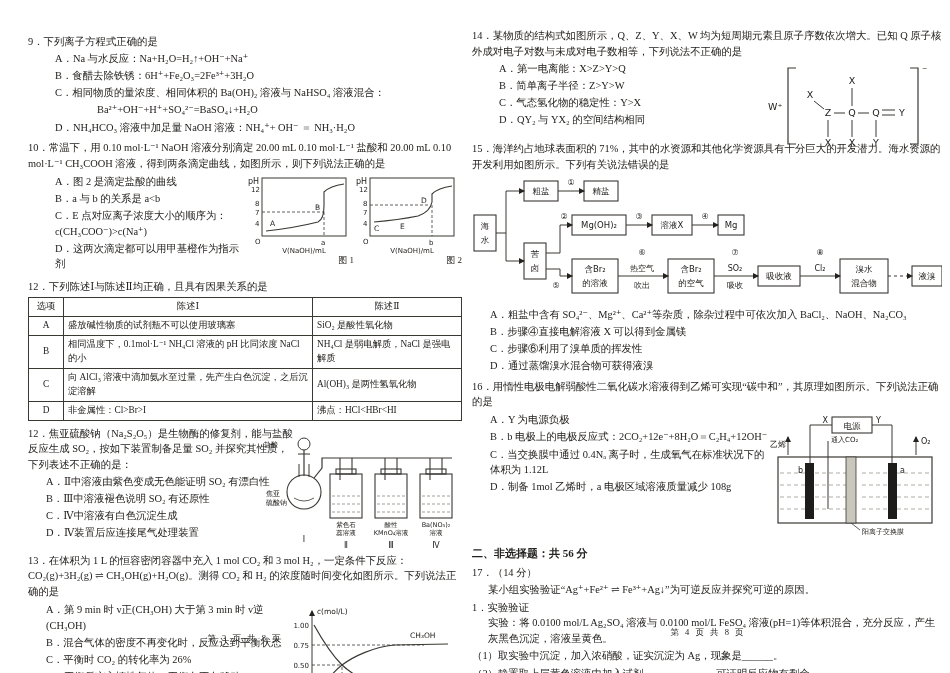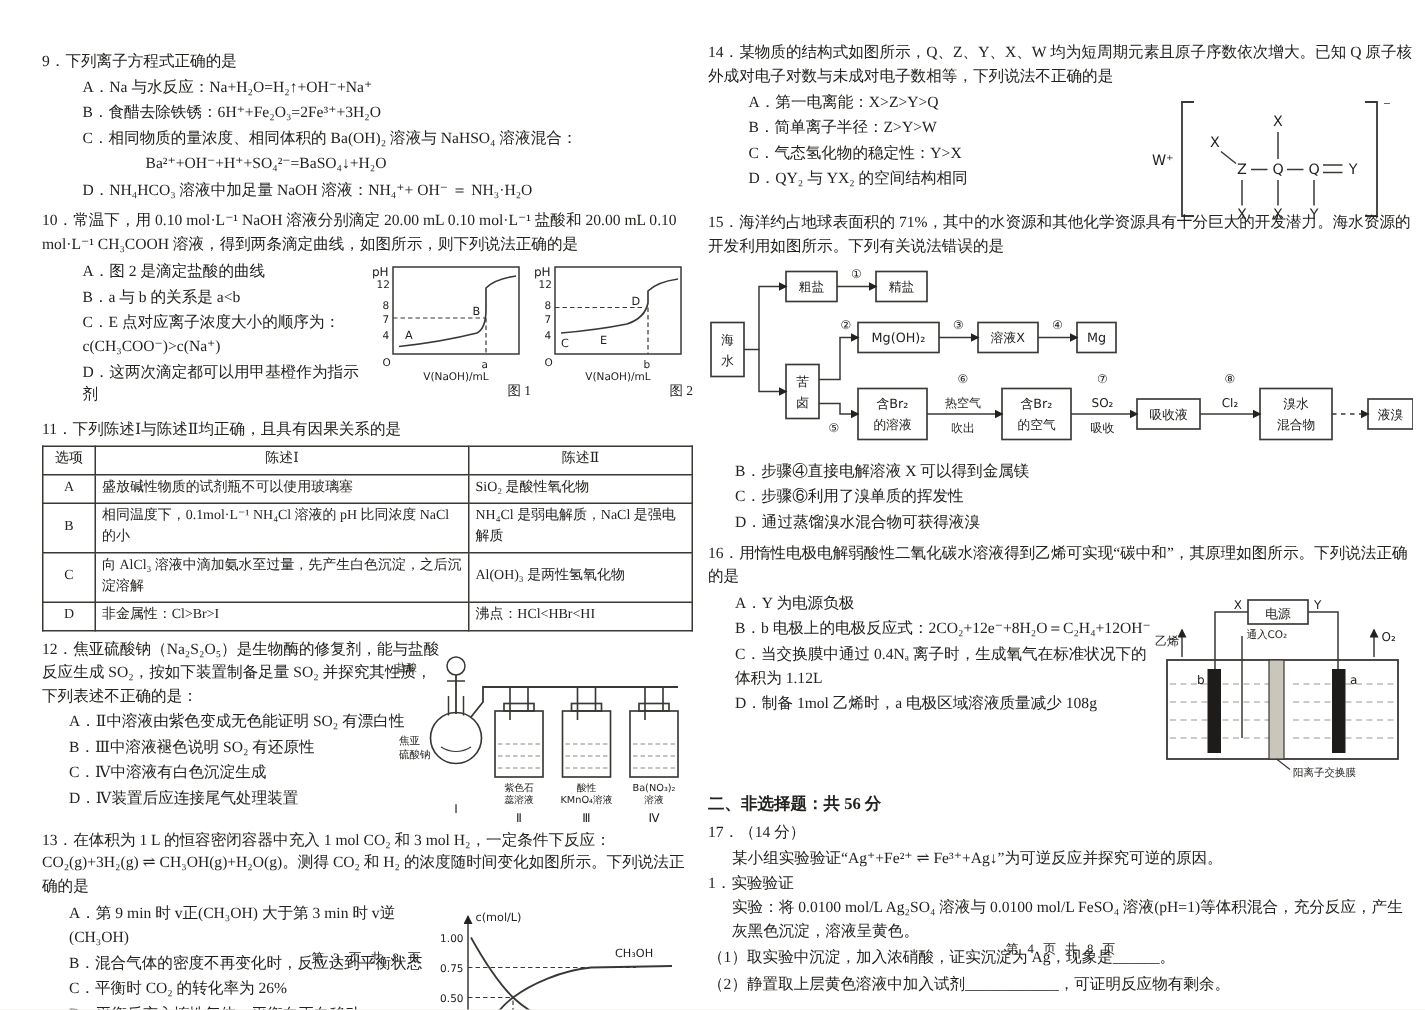--- a/index.html
+++ b/index.html
@@ -100,21 +100,21 @@
             <text x="9" y="72" font-size="7">O</text>
             <text x="75" y="73" font-size="7">b</text>
             <text x="58" y="81" font-size="7" text-anchor="middle">V(NaOH)/mL</text>
           </svg>
           <div class="figcap">图 2</div>
         </div>
       </div>
     </div>
 
     <div class="q">
-      <div class="stem">11．下列陈述Ⅰ与陈述Ⅱ均正确，且具有因果关系的是</div>
+      <div class="stem">12．下列陈述Ⅰ与陈述Ⅱ均正确，且具有因果关系的是</div>
       <table class="stmt">
         <tbody>
             <tr>
           <th style="width:26px">选项</th>
           <th>陈述Ⅰ</th>
           <th style="width:140px">陈述Ⅱ</th>
         </tr>
         <tr>
           <td class="c">A</td>
           <td>盛放碱性物质的试剂瓶不可以使用玻璃塞</td>
@@ -356,20 +356,21 @@
             <text x="348" y="82" text-anchor="middle">⑧</text>
             <text x="170" y="98" text-anchor="middle">热空气</text>
             <text x="170" y="115" text-anchor="middle">吹出</text>
             <text x="263" y="98" text-anchor="middle">SO₂</text>
             <text x="263" y="115" text-anchor="middle">吸收</text>
             <text x="348" y="98" text-anchor="middle">Cl₂</text>
           </g>
         </svg>
       </div>
       <div class="opts" style="padding-left:18px;">
+        <div class="opt">A．粗盐中含有 SO₄²⁻、Mg²⁺、Ca²⁺等杂质，除杂过程中可依次加入 BaCl₂、NaOH、Na₂CO₃</div>
         <div class="opt">B．步骤④直接电解溶液 X 可以得到金属镁</div>
         <div class="opt">C．步骤⑥利用了溴单质的挥发性</div>
         <div class="opt">D．通过蒸馏溴水混合物可获得液溴</div>
       </div>
     </div>
 
     <div class="q">
       <div class="stem">16．用惰性电极电解弱酸性二氧化碳水溶液得到乙烯可实现“碳中和”，其原理如图所示。下列说法正确的是</div>
       <div class="row">
         <div class="opts grow" style="padding-left:18px;max-width:292px;">

